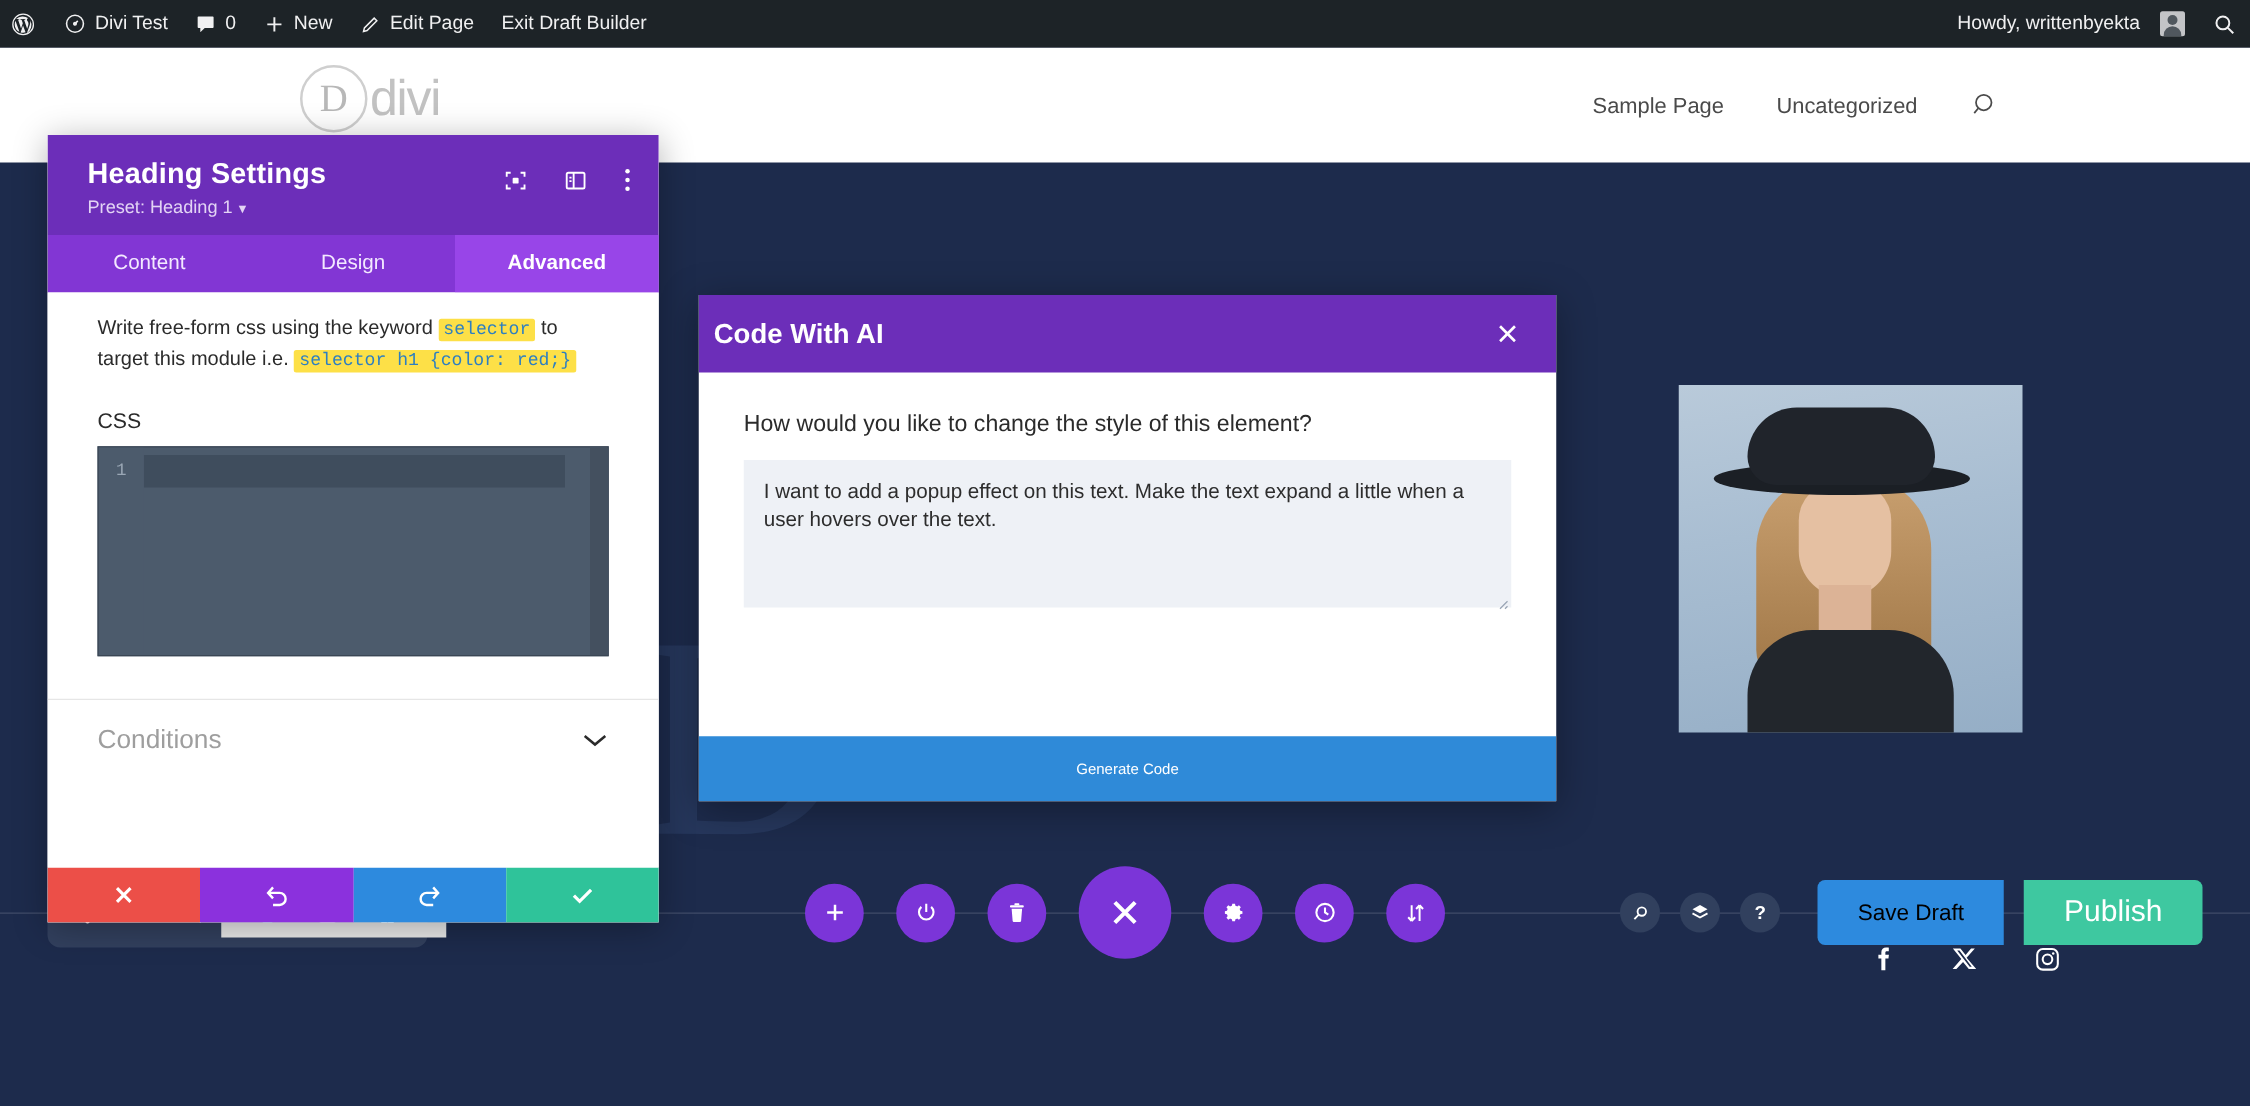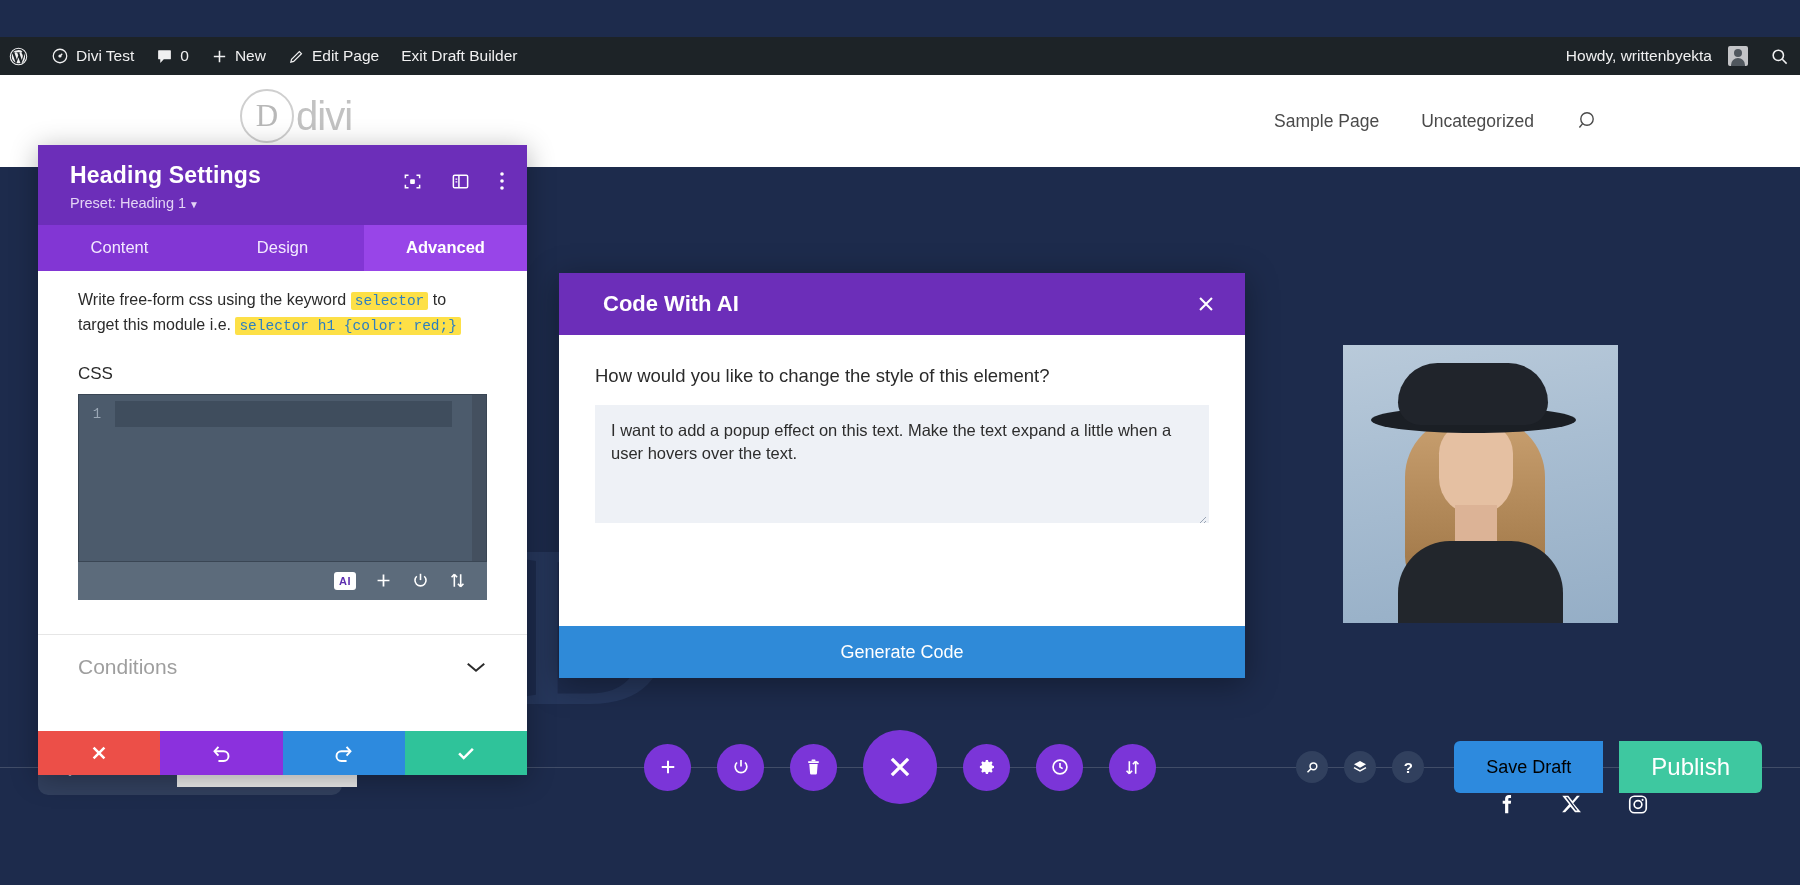--- a/index.html
+++ b/index.html
@@ -2,21 +2,21 @@
 <html><head>
 <meta charset="utf-8">
 <style>
   * { box-sizing: border-box; margin: 0; padding: 0; }
   html, body {
     width: 1800px; height: 885px;
     font-family: "Liberation Sans", sans-serif;
     overflow: hidden;
     background: #1d2b4c;
   }
-  #root { position: relative; width: 1800px; height: 780px; overflow: hidden; margin-top: 37px; }
+  #root { position: relative; width: 1800px; height: 780px; overflow: hidden; }
 
   
   .adminbar {
     position: absolute; top: 0; left: 0; width: 1800px; height: 38px;
     background: #1d2327; display: flex; align-items: center;
     color: #f0f0f1; font-size: 15.5px; z-index: 60;
   }
   .ab-item {
     display: flex; align-items: center; gap: 7px;
     padding: 0 11px; height: 38px; color: #f0f0f1; white-space: nowrap;
@@ -171,41 +171,41 @@
   }
 
   
   .ai-modal {
     position: absolute; left: 559px; top: 236px; width: 686px; height: 405px;
     background: #fff; box-shadow: 0 6px 30px rgba(0,0,0,.35); z-index: 55;
     display: flex; flex-direction: column; overflow: hidden;
   }
   .ai-header {
     background: #6c2eb9; height: 62px; display: flex; align-items: center;
-    justify-content: space-between; padding: 0 28px 0 44px;
+    justify-content: space-between; padding: 0 28px 0 12px;
   }
   .ai-title { color: #fff; font-size: 22px; font-weight: 700; }
   .ai-close { color: #fff; font-size: 26px; line-height: 1; cursor: pointer; }
   .ai-body { flex: 1; padding: 30px 36px 0; }
   .ai-question { font-size: 18.5px; color: #2b2b2b; margin-bottom: 18px; }
   .ai-textarea {
     width: 100%; height: 118px; background: #eef1f6; border: none;
     resize: none; padding: 14px 16px; font-size: 16.5px; color: #2d2d2d;
     font-family: "Liberation Sans", sans-serif; line-height: 1.42;
     position: relative;
   }
   .ai-textarea-wrap { position: relative; }
   .ta-resize {
     position: absolute; right: 2px; bottom: 3px; width: 12px; height: 12px;
     pointer-events: none;
   }
   .ai-generate {
     height: 52px; background: #2f8ad8; color: #fff;
     display: flex; align-items: center; justify-content: center;
-    font-size: 18px; cursor: pointer;
+    font-size: 12px; cursor: pointer;
   }
 
   
   .divi-bottom { position: absolute; left: 0; bottom: 0; width: 1800px; height: 100px; z-index: 45; }
   .db-line {
     position: absolute; left: 0; top: 50px; width: 1800px; height: 1px;
     background: rgba(255,255,255,.16);
   }
   .db-left {
     position: absolute; left: 38px; top: 22px; height: 56px; background: #32405e;
@@ -405,40 +405,20 @@
       </div>
 
       <div class="sm-fieldlabel">CSS</div>
 
       <div class="code-editor">
         <div class="ce-activeline"></div>
         <div class="ce-gutter">1</div>
         <div class="ce-scroll"></div>
       </div>
 
-      <div class="ce-toolbar">
-        <span class="ai-badge">AI</span>
-        <span>
-          <svg width="19" height="19" viewBox="0 0 24 24" stroke="#fff" stroke-width="2.2" fill="none">
-            <path d="M12 4.5v15M4.5 12h15"></path>
-          </svg>
-        </span>
-        <span>
-          <svg width="19" height="19" viewBox="0 0 24 24" fill="none" stroke="#fff" stroke-width="2">
-            <path d="M12 3.5v8"></path>
-              <path d="M7.3 6.6a7 7 0 1 0 9.4 0"></path>
-          </svg>
-        </span>
-        <span>
-          <svg width="19" height="19" viewBox="0 0 24 24" fill="none" stroke="#fff" stroke-width="2">
-            <path d="M8 20V4M8 4L4.5 7.8M8 4l3.5 3.8"></path>
-            <path d="M16 4v16M16 20l3.5-3.8M16 20l-3.5-3.8"></path>
-          </svg>
-        </span>
-      </div>
 
       <div class="sm-divider"></div>
       <div class="sm-conditions">
         <span>Conditions</span>
         <span>
           <svg width="22" height="14" viewBox="0 0 24 14" fill="none" stroke="#2b2b2b" stroke-width="2.2">
             <path d="M3 3.5L12 11l9-7.5"></path>
           </svg>
         </span>
       </div>

